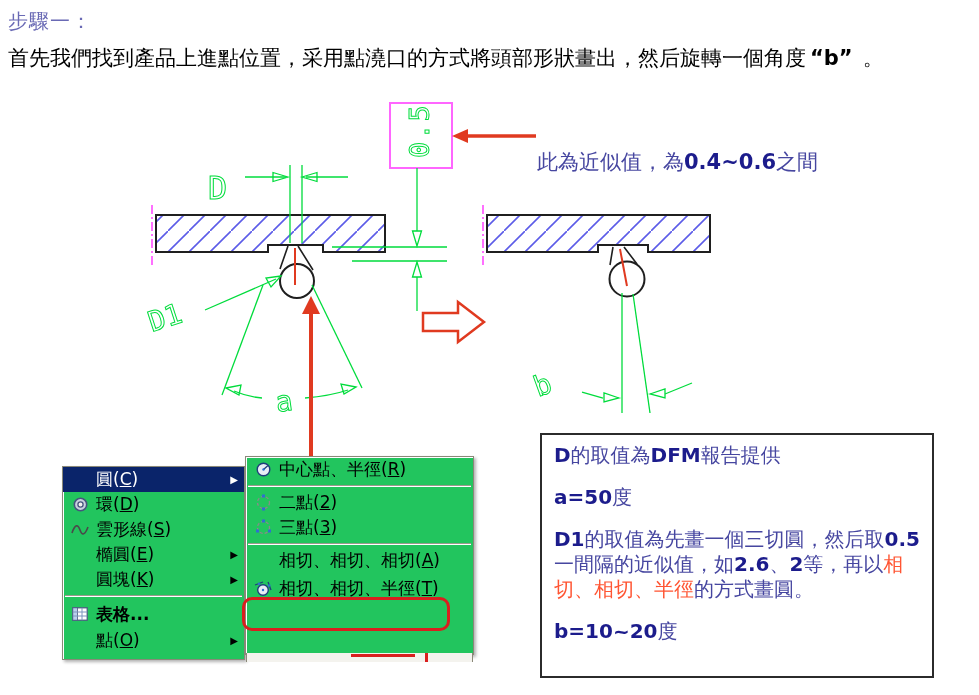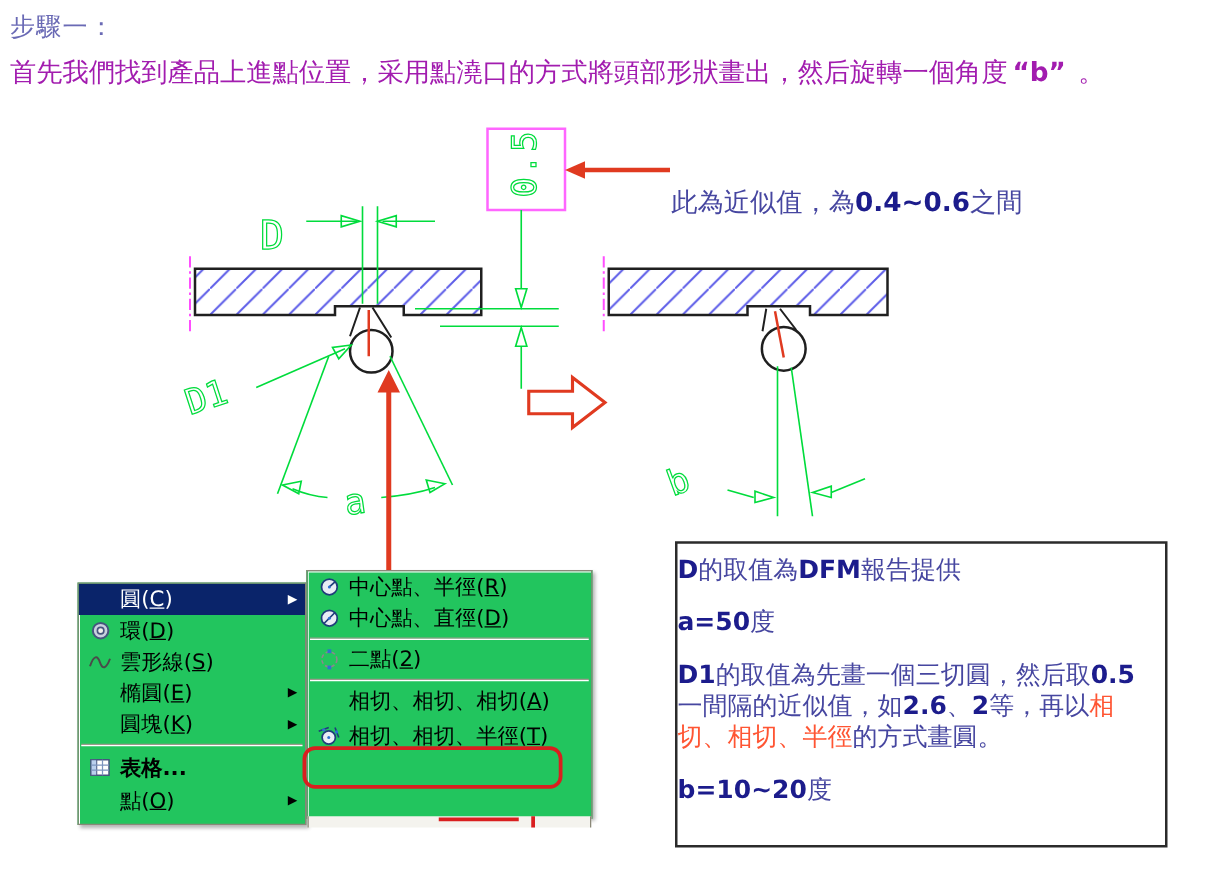--- a/index.html
+++ b/index.html
@@ -1,21 +1,21 @@
 <!DOCTYPE html>
 <html><head>
 <meta charset="utf-8">
 <style>
   html,body{margin:0;padding:0;background:#fff;}
   .page{position:relative;width:979px;height:695px;background:#ffffff;
         font-family:"DejaVu Sans",sans-serif;overflow:hidden;}
 
   
   .step-title{position:absolute;left:8px;top:8px;font-size:20px;color:#6A6AB5;letter-spacing:1px;text-align:right;}
-  .intro{position:absolute;left:8px;top:44px;font-size:21px;color:#a21caf;white-space:nowrap;}
+  .intro{position:absolute;left:8px;top:44px;font-size:21px;color:#000000;white-space:nowrap;}
   .intro .blat{font-weight:bold;margin:0 4px;}
   .intro .period{margin-left:6px;}
 
   
   svg.cad{position:absolute;left:0;top:0;width:979px;height:695px;pointer-events:none;}
 
   
   .annotation{position:absolute;left:537px;top:122px;font-size:21px;color:#4646A0;white-space:nowrap;margin-top:26px;}
   .annotation .num{font-weight:bold;color:#1C1C8C;}
 
@@ -36,21 +36,21 @@
   .msep{height:0;border-top:1px solid #9C9A8C;border-bottom:1px solid #ffffff;margin:3px 2px;}
   .redbox{position:absolute;left:-4px;top:140px;width:202px;height:28px;
           border:3px solid #D91F1F;border-radius:10px;z-index:5;}
   #menu-strip{position:absolute;left:246px;top:653px;width:225px;height:9px;background:#F4F3EE;
               border-left:1px solid #8A8878;border-right:1px solid #8A8878;}
   .strip-red{position:absolute;left:104px;top:1px;width:64px;height:3px;background:#D91F1F;}
   .strip-tick{position:absolute;left:178px;top:0;width:3px;height:9px;background:#D91F1F;}
 
   
   #infobox{position:absolute;left:540px;top:433px;width:394px;height:245px;border:2px solid #2B2B2B;
-           box-sizing:border-box;padding:8px 6px 0 0;font-size:20px;color:#4646A0;background:#fff;}
+           box-sizing:border-box;padding:8px 6px 0 12px;font-size:20px;color:#4646A0;background:#fff;}
   #infobox p{margin:0 0 17px 0;line-height:25px;}
   .lat{font-weight:bold;color:#1C1C8C;}
   .redtxt{color:#FF5533;}
 </style>
 </head>
 <body>
 
 <div class="page">
 
   <div class="step-title">步驟一：</div>
@@ -195,40 +195,41 @@
     <div class="mrow">
       <span class="micon">
         <svg width="17" height="17" viewBox="0 0 17 17">
             <circle cx="8.5" cy="8.5" r="6.3" fill="#E9EDF5" stroke="#1F3E7A" stroke-width="1.4"></circle>
             <path d="M8.5,8.5 L13,4.5" stroke="#1F3E7A" stroke-width="1.4"></path>
             <circle cx="8.5" cy="8.5" r="1.2" fill="#2F6FD0"></circle>
           </svg>
       </span>
       <span class="mlabel"><span>中心點、半徑(</span><u>R</u><span>)</span></span>
     </div>
-    <div class="mrow">
-      <span class="micon">
-        <svg width="17" height="17" viewBox="0 0 17 17">
-            <circle cx="8.5" cy="8.5" r="6.3" fill="#E9EDF5" stroke="#1F3E7A" stroke-width="1.4"></circle>
-            <path d="M4,13 L13,4" stroke="#1F3E7A" stroke-width="1.4"></path>
-            <circle cx="8.5" cy="8.5" r="1.2" fill="#2F6FD0"></circle>
-          </svg>
-      </span>
-      <span class="mlabel"><span>中心點、直徑(</span><u>D</u><span>)</span></span>
-    </div>
     <div class="msep"></div>
     <div class="mrow">
       <span class="micon">
         <svg width="17" height="17" viewBox="0 0 17 17">
             <circle cx="8.5" cy="8.5" r="6" fill="none" stroke="#8A8A8A" stroke-width="1.3" stroke-dasharray="3 2"></circle>
             <rect x="7" y="0.5" width="3" height="3" fill="#2F6FD0"></rect>
             <rect x="7" y="13.5" width="3" height="3" fill="#2F6FD0"></rect>
           </svg>
       </span>
       <span class="mlabel"><span>二點(</span><u>2</u><span>)</span></span>
+    </div>
+    <div class="mrow">
+      <span class="micon">
+        <svg width="17" height="17" viewBox="0 0 17 17">
+            <circle cx="8.5" cy="8.5" r="6" fill="none" stroke="#8A8A8A" stroke-width="1.3" stroke-dasharray="3 2"></circle>
+            <rect x="7" y="0.5" width="3" height="3" fill="#2F6FD0"></rect>
+            <rect x="1" y="10.5" width="3" height="3" fill="#2F6FD0"></rect>
+            <rect x="13" y="10.5" width="3" height="3" fill="#2F6FD0"></rect>
+          </svg>
+      </span>
+      <span class="mlabel"><span>三點(</span><u>3</u><span>)</span></span>
     </div>
     <div class="msep"></div>
     <div class="mrow">
       <span class="micon"></span>
       <span class="mlabel"><span>相切、相切、相切(</span><u>A</u><span>)</span></span>
     </div>
     <div class="mrow tall">
       <span class="micon">
         <svg width="18" height="17" viewBox="0 0 18 17">
             <circle cx="9" cy="10" r="5.3" fill="#E9EDF5" stroke="#1F3E7A" stroke-width="1.4"></circle>

